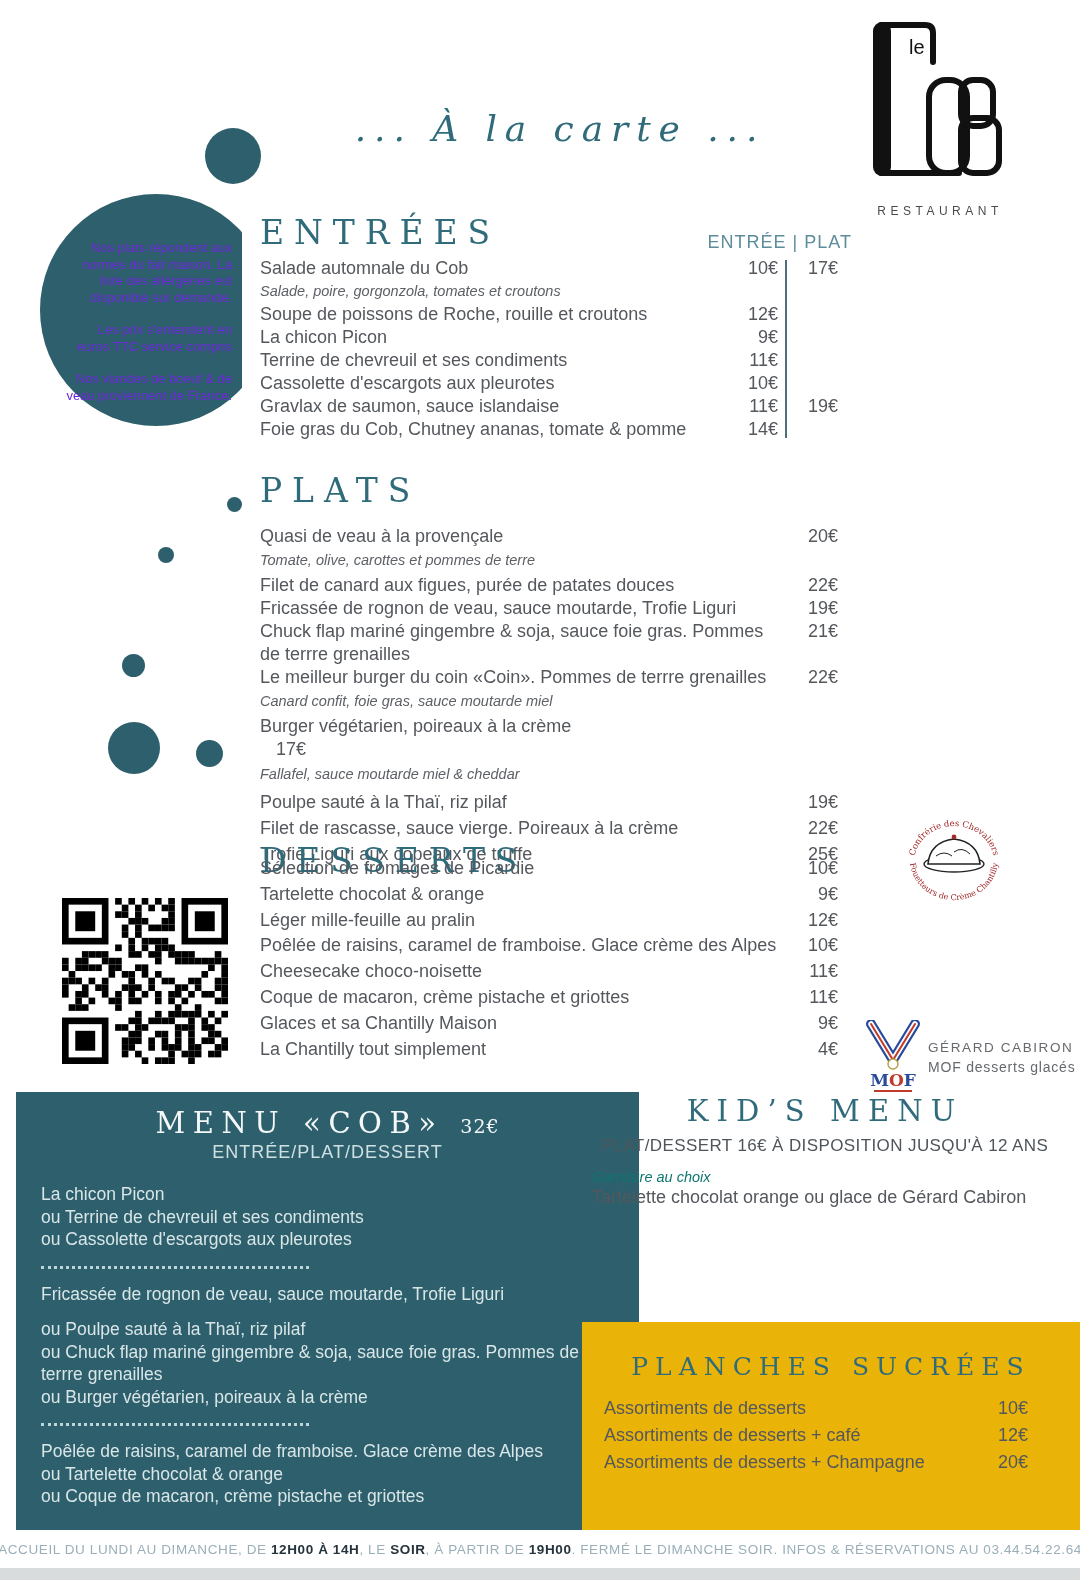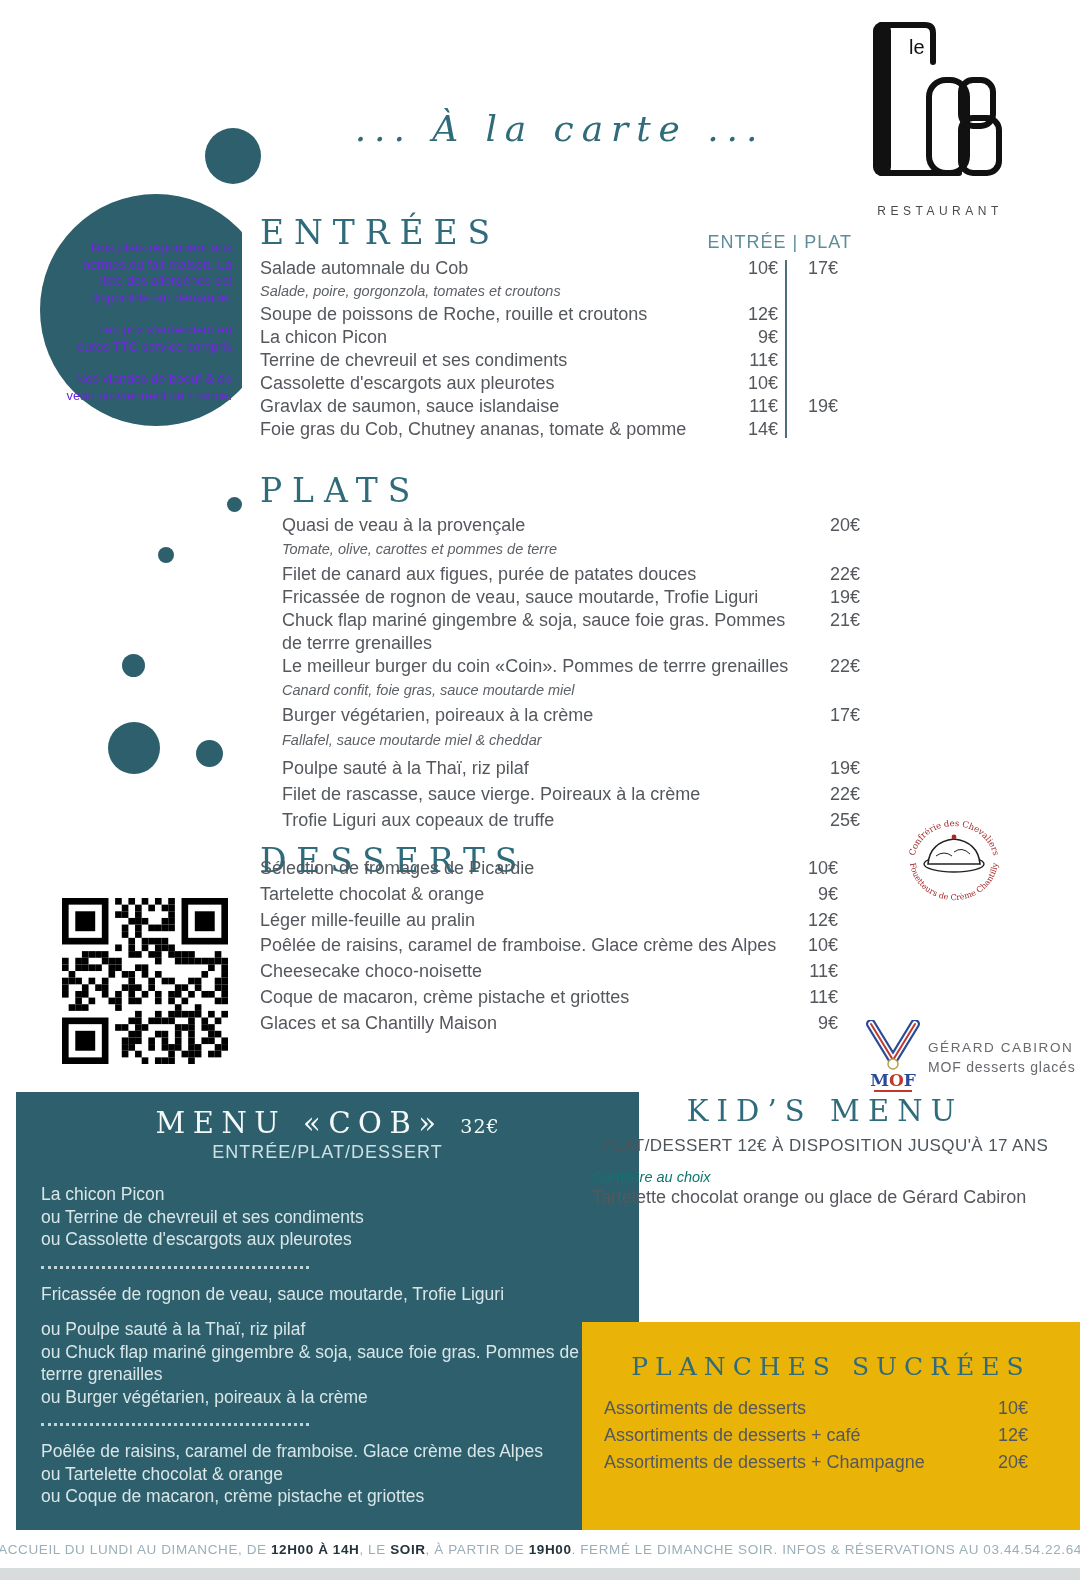--- a/index.html
+++ b/index.html
@@ -148,21 +148,21 @@
       <div class="price-p">19€</div>
     </div>
     <div class="row">
       <div class="iname">Foie gras du Cob, Chutney ananas, tomate &amp; pomme</div>
       <div class="price">14€</div>
       <div class="price-p"></div>
     </div>
   </div>
 
   <h2 class="sec-title" style="top:444px;">PLATS</h2>
-  <div class="list plats-list" style="top:514px;position:absolute;margin-left:22px;">
+  <div class="list plats-list" style="top:525px;position:absolute;">
     <div class="row">
       <div class="iname">Quasi de veau à la provençale</div>
       <div class="price">20€</div>
     </div>
     <div class="desc">Tomate, olive, carottes et pommes de terre</div>
     <div class="row">
       <div class="iname">Filet de canard aux figues, purée de patates douces</div>
       <div class="price">22€</div>
     </div>
     <div class="row">
@@ -171,21 +171,21 @@
     </div>
     <div class="row">
       <div class="iname">Chuck flap mariné gingembre &amp; soja, sauce foie gras. Pommes de terrre grenailles</div>
       <div class="price">21€</div>
     </div>
     <div class="row">
       <div class="iname">Le meilleur burger du coin «Coin». Pommes de terrre grenailles</div>
       <div class="price">22€</div>
     </div>
     <div class="desc">Canard confit, foie gras, sauce moutarde miel</div>
-    <div class="row" style="margin-top:4px;">
+    <div class="row" style="margin-top:4px;flex-direction:column;">
       <div class="iname">Burger végétarien, poireaux à la crème</div>
       <div class="price">17€</div>
     </div>
     <div class="desc" style="margin:3px 0 5px 0;">Fallafel, sauce moutarde miel &amp; cheddar</div>
     <div class="row" style="line-height:26px;">
       <div class="iname">Poulpe sauté à la Thaï, riz pilaf</div>
       <div class="price">19€</div>
     </div>
     <div class="row" style="line-height:26px;">
       <div class="iname">Filet de rascasse, sauce vierge. Poireaux à la crème</div>
@@ -219,20 +219,24 @@
       <div class="iname">Cheesecake choco-noisette</div>
       <div class="price">11€</div>
     </div>
     <div class="row">
       <div class="iname">Coque de macaron, crème pistache et griottes</div>
       <div class="price">11€</div>
     </div>
     <div class="row">
       <div class="iname">Glaces et sa Chantilly Maison</div>
       <div class="price">9€</div>
+    </div>
+    <div class="row">
+      <div class="iname">La Chantilly tout simplement</div>
+      <div class="price">4€</div>
     </div>
   </div>
 
   <svg id="qr-svg" class="qr" viewBox="0 0 166 166">
       <rect width="166" height="166" fill="#fff"></rect>
       <rect x="53.12" y="0.00" width="6.64" height="6.64" fill="#000"></rect>
       <rect x="66.40" y="0.00" width="6.64" height="6.64" fill="#000"></rect>
       <rect x="79.68" y="0.00" width="6.64" height="6.64" fill="#000"></rect>
       <rect x="92.96" y="0.00" width="6.64" height="6.64" fill="#000"></rect>
       <rect x="106.24" y="0.00" width="6.64" height="6.64" fill="#000"></rect>
@@ -498,21 +502,21 @@
       <p class="cob-line">ou Chuck flap mariné gingembre &amp; soja, sauce foie gras. Pommes de terrre grenailles</p>
       <p class="cob-line">ou Burger végétarien, poireaux à la crème</p>
       <div class="dotsep"></div>
       <p class="cob-line">Poêlée de raisins, caramel de framboise. Glace crème des Alpes</p>
       <p class="cob-line">ou Tartelette chocolat &amp; orange</p>
       <p class="cob-line">ou Coque de macaron, crème pistache et griottes</p>
     </div>
   </div>
 
   <div class="kids-title">KID’S MENU</div>
-  <div class="kids-sub">PLAT/DESSERT 12€ À DISPOSITION JUSQU'À 17 ANS</div>
+  <div class="kids-sub">PLAT/DESSERT 16€ À DISPOSITION JUSQU'À 12 ANS</div>
   <div class="kids-bar"></div>
   <div class="kids-body">
     <div class="kids-note">Garniture au choix</div>
     <div>Tartelette chocolat orange ou glace de Gérard Cabiron</div>
   </div>
 
   <div class="planches">
     <div class="planches-title">PLANCHES SUCRÉES</div>
     <div class="planches-body">
       <div class="row">

